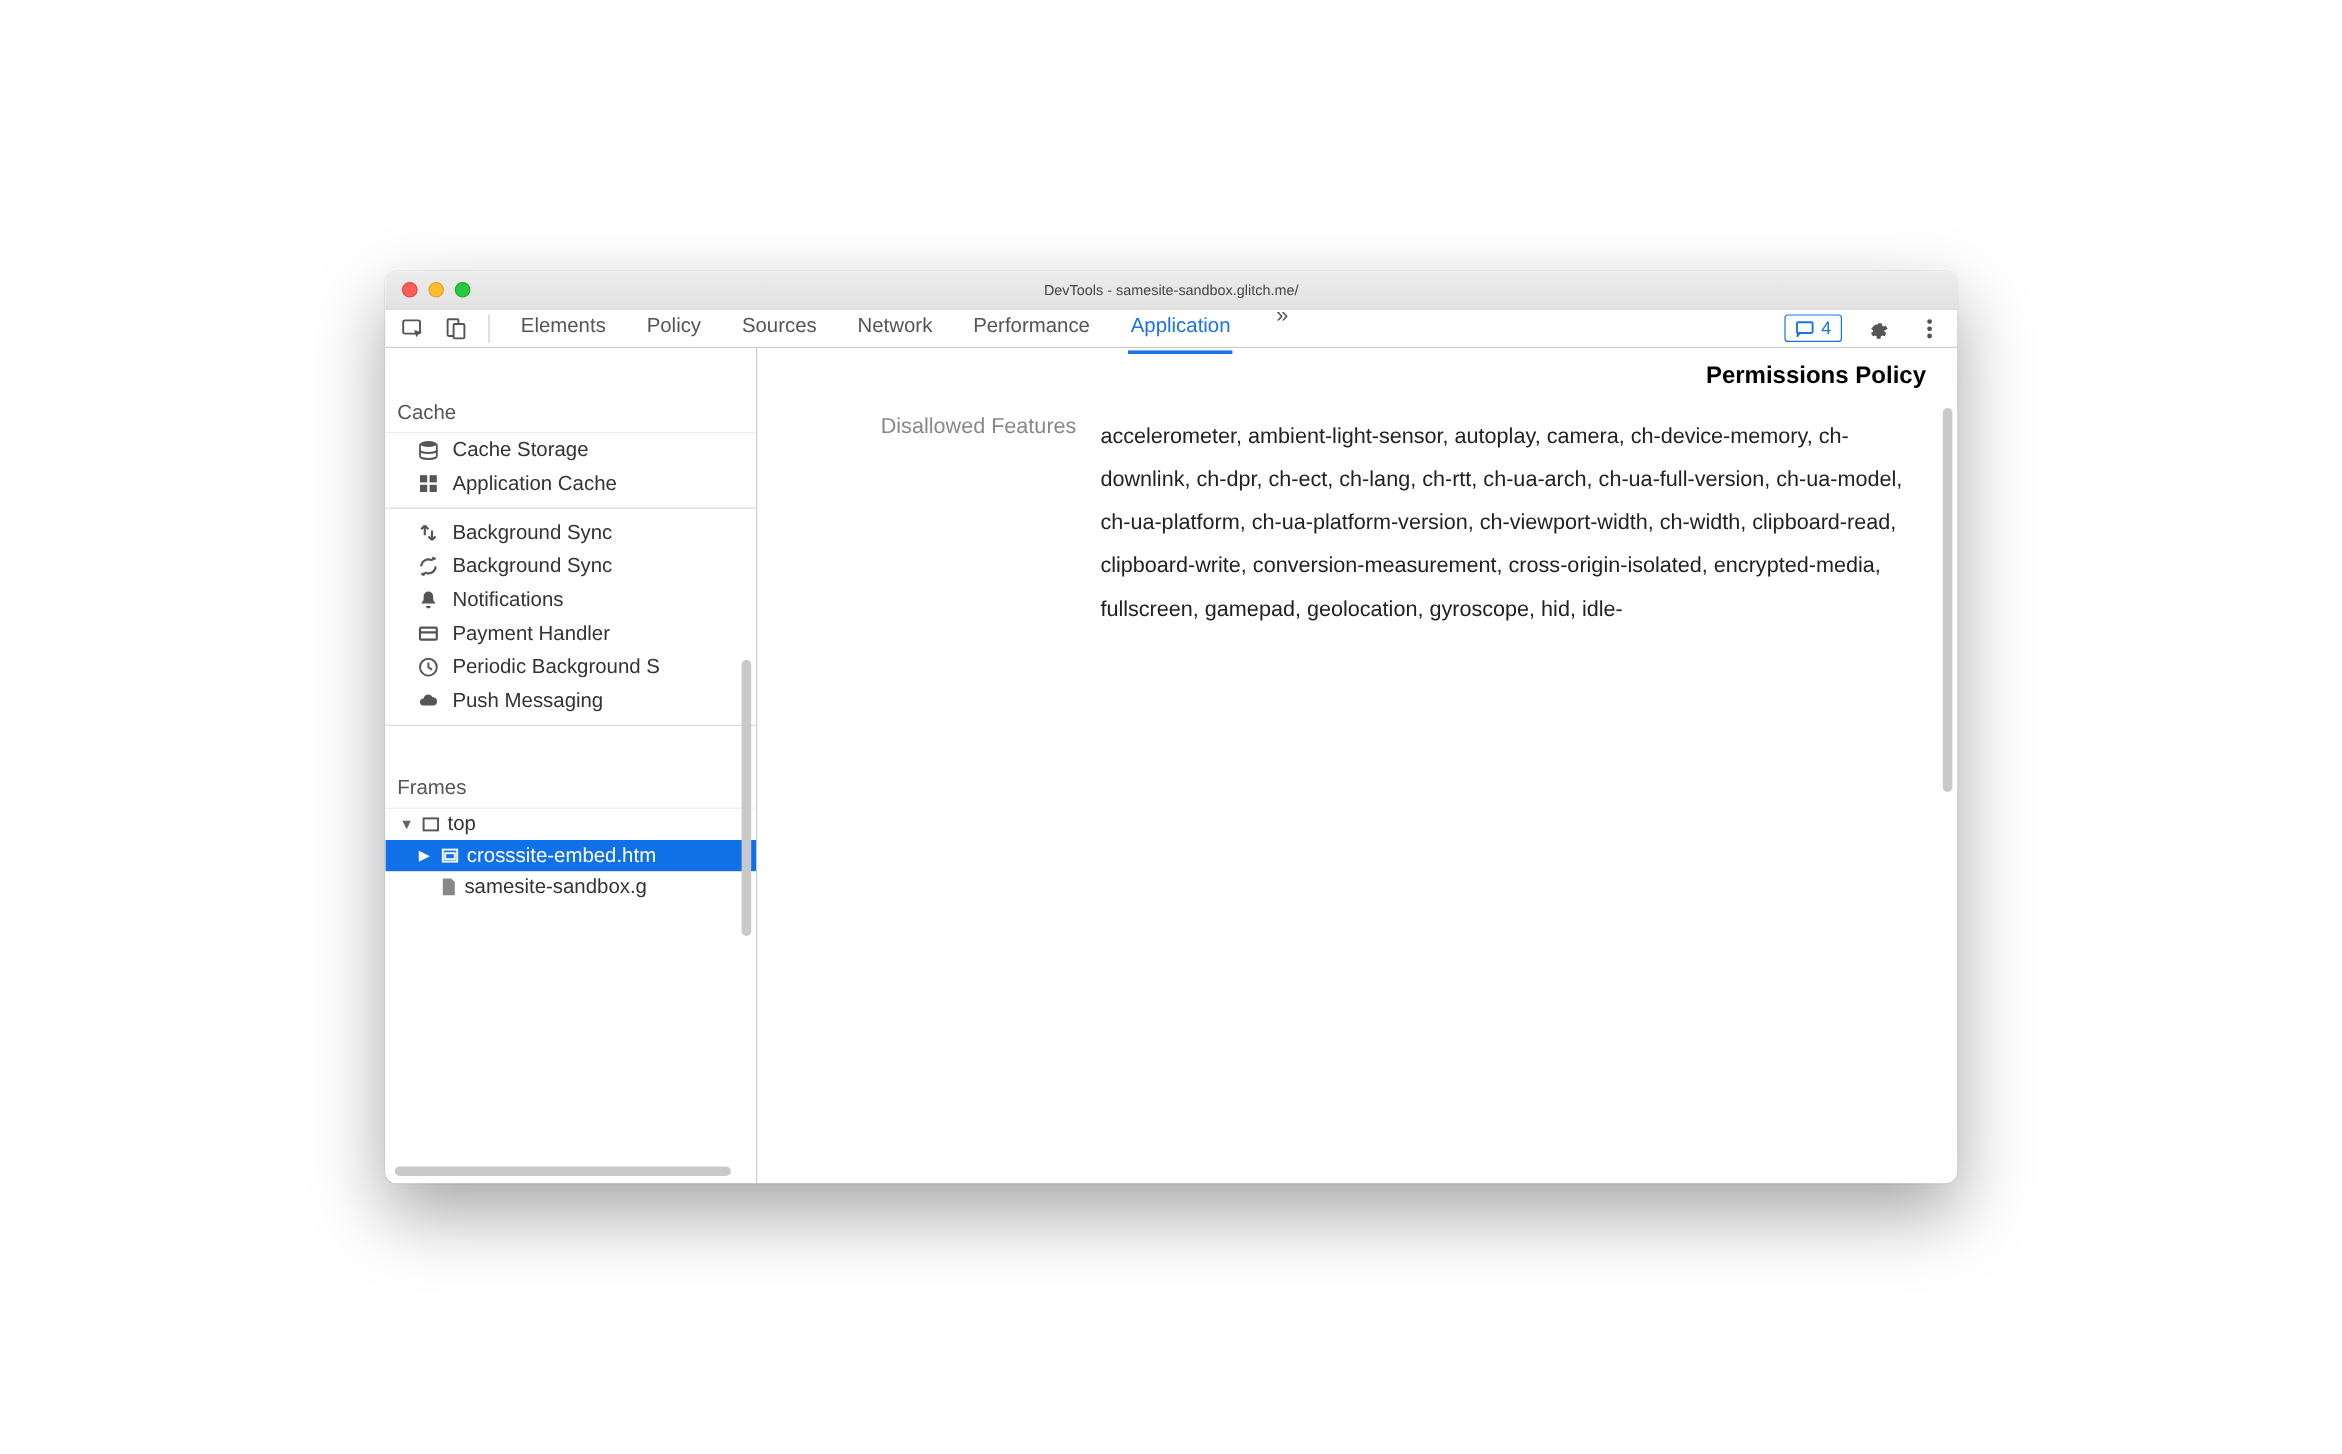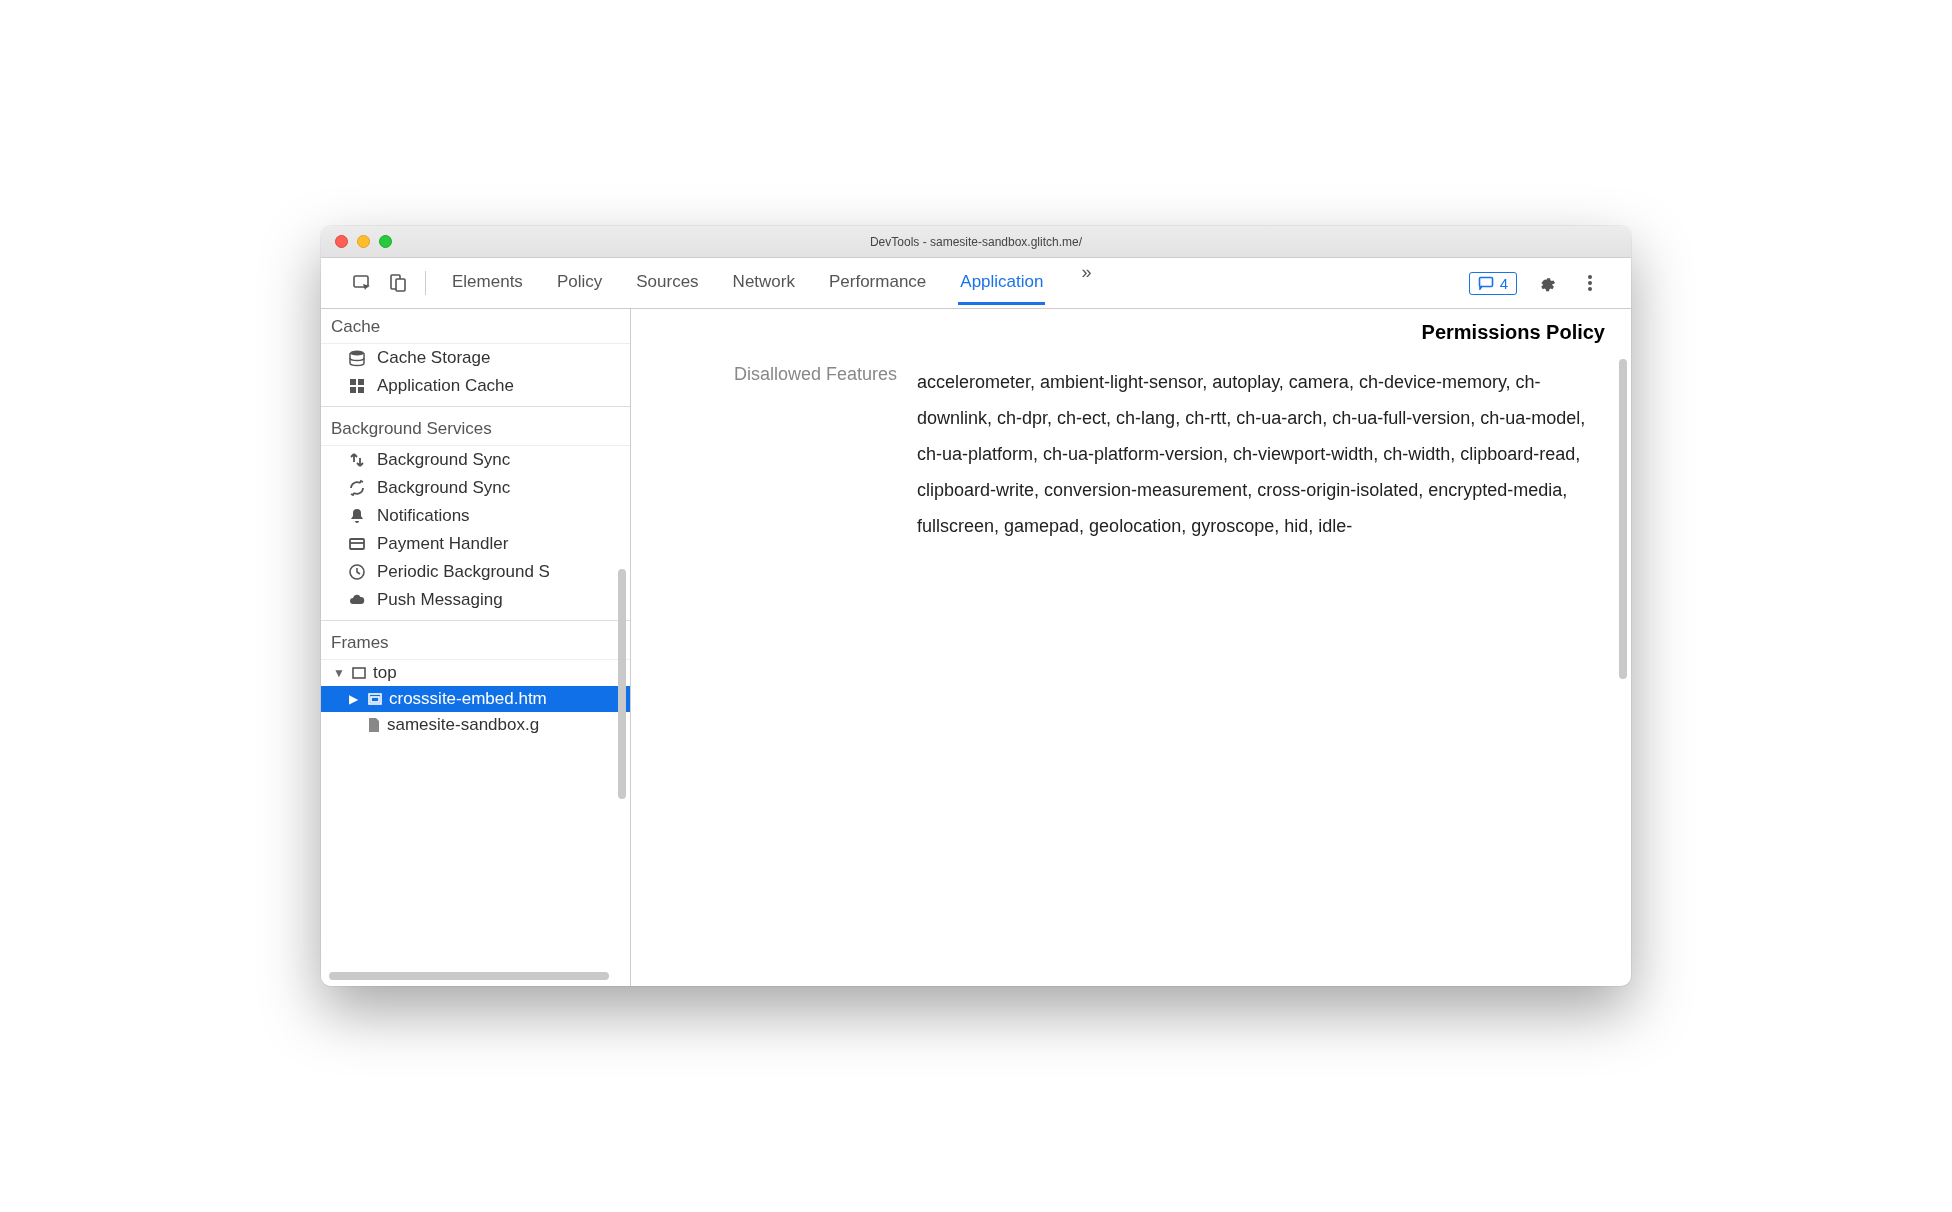--- a/index.html
+++ b/index.html
@@ -29,25 +29,25 @@
   align-items: center;
   position: relative;
 }
 .traffic { display: flex; gap: 9px; padding-left: 14px; }
 .dot { width: 13px; height: 13px; border-radius: 50%; }
 .dot.red { background: #ff5f56; border: 0.5px solid #e0443e; }
 .dot.yellow { background: #ffbd2e; border: 0.5px solid #dea123; }
 .dot.green { background: #27c93f; border: 0.5px solid #1aab29; }
 .title { position: absolute; left: 0; right: 0; text-align: center; font-size: 12px; color: #444; pointer-events:none;}
 .toolbar {
-  height: 51px;
+  height: 32px;
   border-bottom: 1px solid #ccc;
   display: flex;
   align-items: center;
-  padding: 0 26px;
+  padding: 0 8px;
   gap: 6px;
 }
 .tool-icon {
   width: 30px; height: 30px;
   display: flex; align-items: center; justify-content: center;
   color: #555;
   cursor: pointer;
 }
 .sep-v { width: 1px; height: 24px; background: #ccc; margin: 0 6px; }
 .tabs { display: flex; gap: 30px; margin-left: 12px; flex: 1; font-size: 17px; color: #555; }
@@ -63,20 +63,21 @@
 }
 .body { flex: 1; display: flex; overflow: hidden; }
 .sidebar {
   width: 310px; border-right: 1px solid #ccc; background: #fff;
   overflow-y: auto; font-size: 17px; color: #333;
   position: relative;
 }
 .section-header {
   padding: 6px 10px; color: #555; font-size: 17px;
   border-bottom: 1px solid #eee;
+  margin-top: 36px;
 }
 .section-header.first { padding-top: 8px; }
 .section-sep { height: 1px; background: #ddd; margin: 6px 0; }
 .item {
   display: flex; align-items: center; gap: 10px;
   padding: 4px 10px 4px 26px; color: #333; cursor: pointer;
   white-space: nowrap; overflow: hidden; text-overflow: ellipsis;
 }
 .item .glyph { width: 20px; height: 20px; display:flex; align-items:center; justify-content:center; color:#555; flex-shrink:0;}
 .tree-item {
@@ -189,21 +190,20 @@
               <rect x="2" y="2" width="6" height="6"></rect>
               <rect x="10" y="2" width="6" height="6"></rect>
               <rect x="2" y="10" width="6" height="6"></rect>
               <rect x="10" y="10" width="6" height="6"></rect>
             </svg>
           </span>
         <span>Application Cache</span>
       </div>
 
       <div class="section-sep"></div>
-      <div class="section-header">Background Services</div>
       <div class="item">
         <span class="glyph">
             <svg width="18" height="18" viewBox="0 0 18 18" fill="none" stroke="#555" stroke-width="1.8">
               <path d="M6 3v8M6 3l-3 3M6 3l3 3M12 15V7M12 15l-3-3M12 15l3-3"></path>
             </svg>
           </span>
         <span>Background Sync</span>
       </div>
       <div class="item">
         <span class="glyph">

